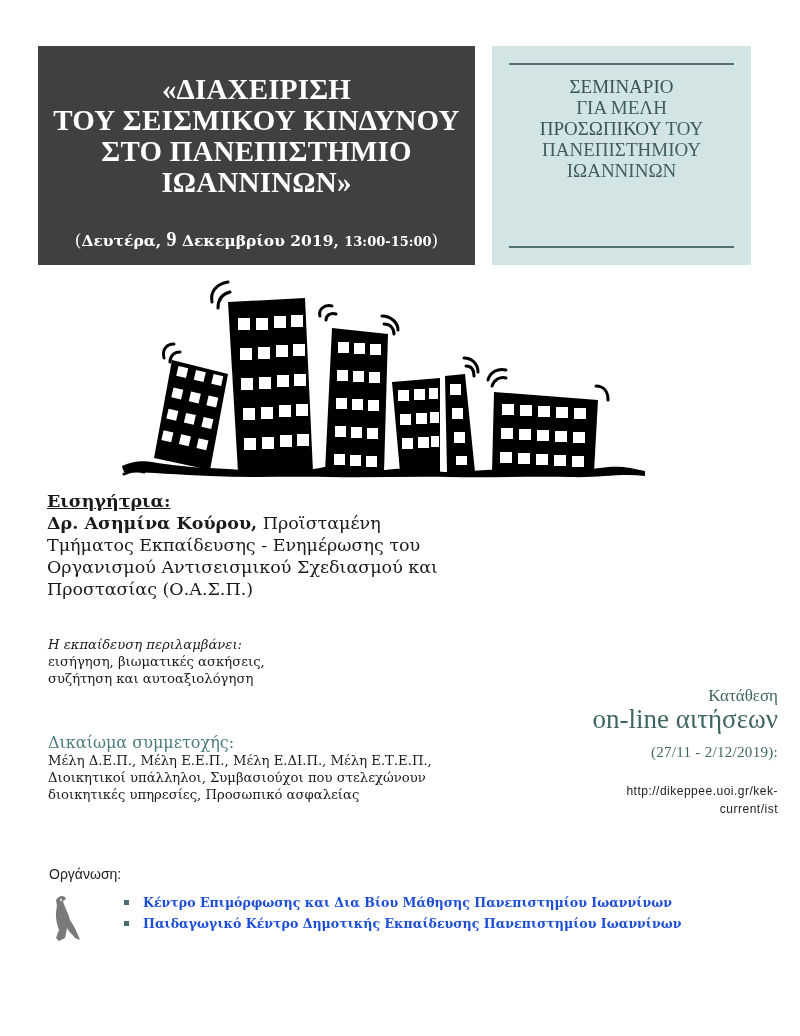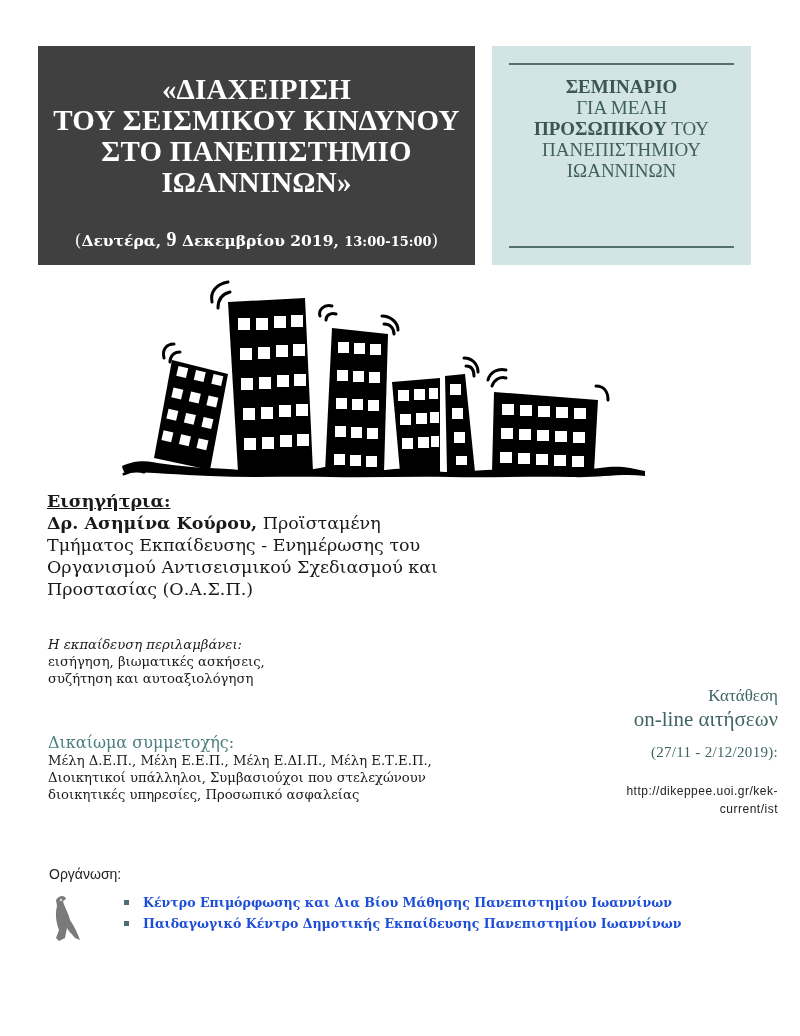--- a/index.html
+++ b/index.html
@@ -33,41 +33,41 @@
     left: 492px; top: 46px; width: 259px; height: 219px;
     background: #d3e4e5; text-align: center; color: #3f5f5e;
   }
   .seminar-rule {
     position: absolute; left: 17px; right: 17px; height: 2px; background: #54706f;
   }
   .seminar-text {
     position: absolute; left: 0; right: 0; top: 30px;
     font-family: "Liberation Serif", serif; font-size: 19px; line-height: 21px;
   }
-  .seminar-text b { font-weight: bold; color: #3a5655; }
+  .seminar-text b { font-weight: normal; color: #3a5655; }
 
   
   .illustration { left: 110px; top: 272px; width: 580px; height: 210px; }
 
   
   .speaker { left: 47px; top: 490px; width: 420px; font-size: 17.5px; line-height: 22px; }
   .speaker .label { font-weight: bold; text-decoration: underline; }
   .speaker .name { font-weight: bold; }
 
   .includes { left: 48px; top: 636px; width: 420px; font-size: 13.2px; line-height: 17px; }
   .includes .lbl { font-style: italic; }
 
   .eligibility { left: 48px; top: 734px; width: 420px; font-size: 13.2px; line-height: 17px; }
   .eligibility .lbl { color: #4c7e7d; font-size: 16px; line-height: 18px; }
 
   
   .apply { left: 520px; top: 684px; width: 258px; text-align: right; color: #3f6563;
     font-family: "Liberation Serif", serif; }
   .apply .l1 { font-size: 17px; line-height: 24px; }
-  .apply .l2 { font-size: 21px; line-height: 22px; }
+  .apply .l2 { font-size: 27px; line-height: 22px; }
   .apply .dates { font-size: 15px; line-height: 18px; margin-top: 13px; letter-spacing: 0.3px; }
   .apply .url { color: #222; font-size: 12px; line-height: 18px; margin-top: 21px;
     font-family: Liberation Sans, sans-serif; letter-spacing: 0.5px; }
 
   
   .org-label { left: 49px; top: 866px; font-family: "Liberation Sans", sans-serif; font-size: 14px; color: #222; }
   .org-logo { left: 50px; top: 894px; width: 32px; height: 50px; }
   .org-list { left: 122px; top: 892px; font-family: "DejaVu Serif", serif; font-weight: bold;
     color: #1d4ed8; font-size: 12.6px; line-height: 21px; list-style: none; margin: 0; padding: 0; }
   .org-list li { white-space: nowrap; position: relative; padding-left: 21px; }

